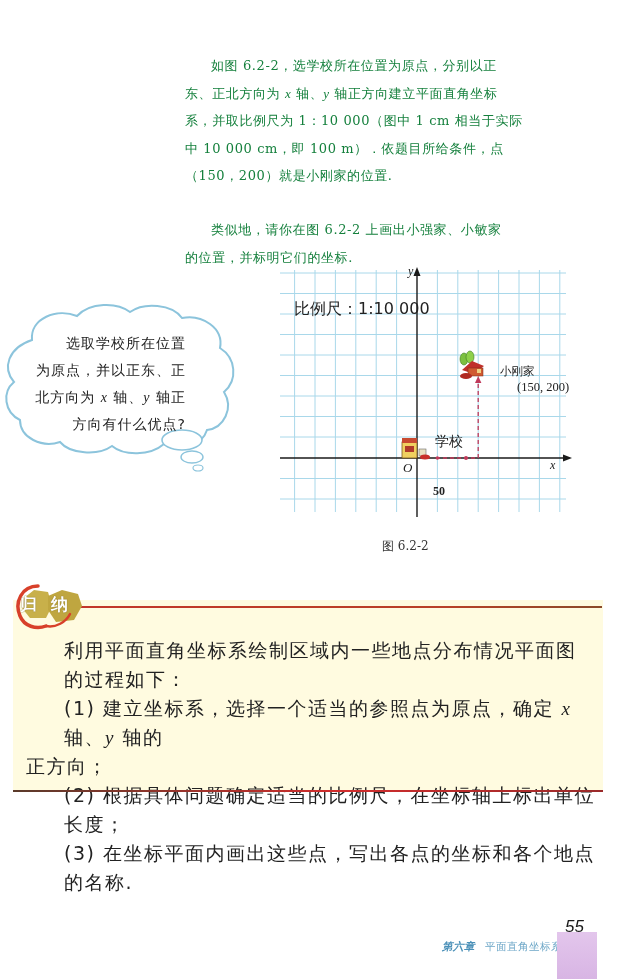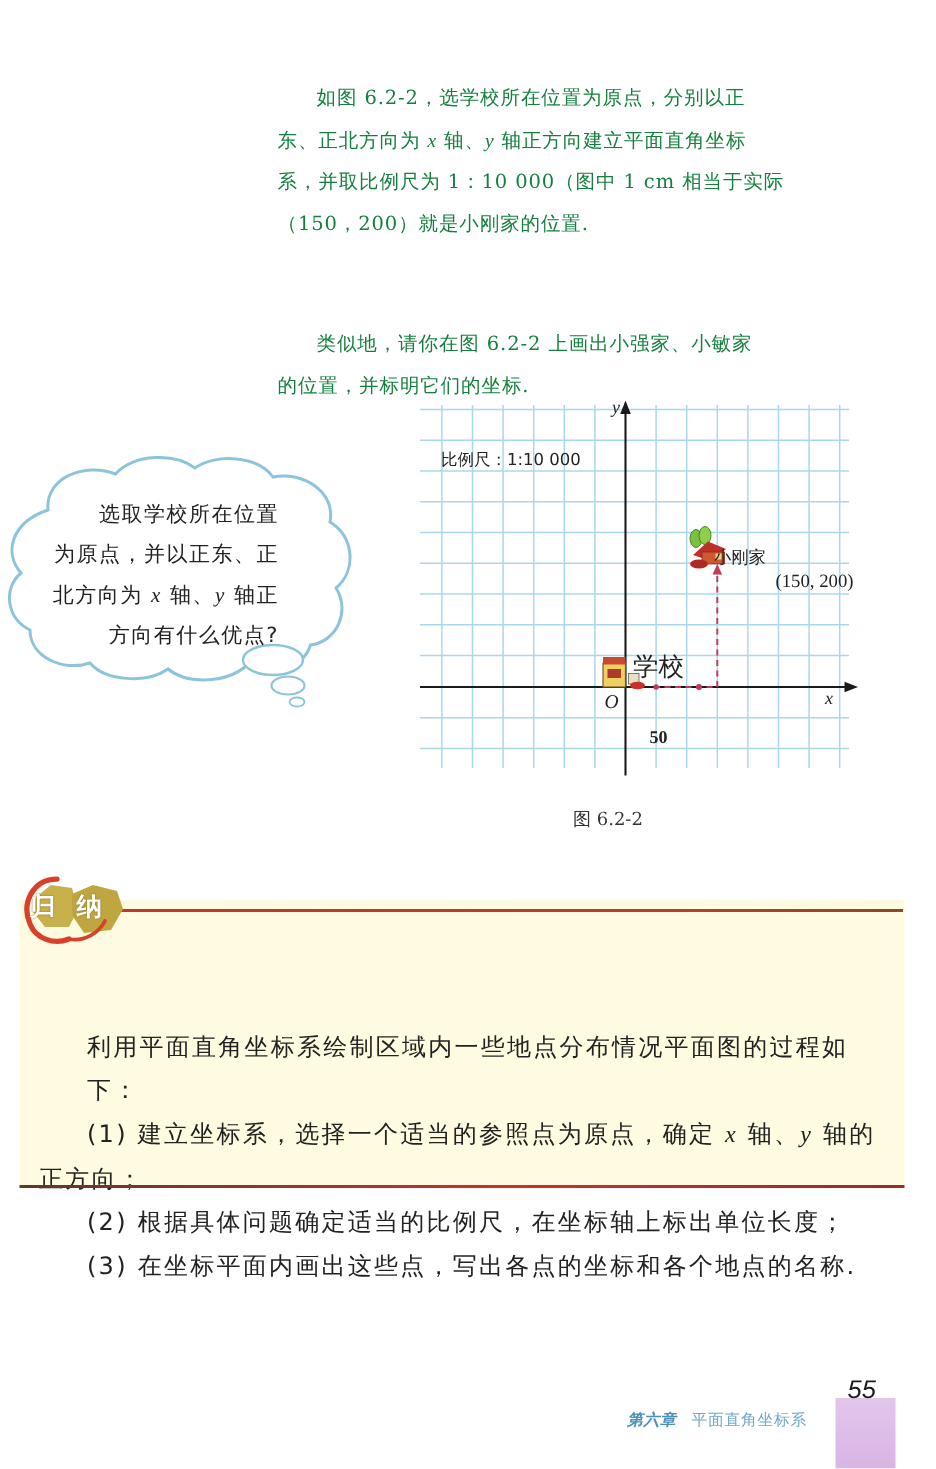--- a/index.html
+++ b/index.html
@@ -54,49 +54,49 @@
     background: linear-gradient(90deg, #5a3a2a, #d22d2d 55%, #9a2a2a);
   }
   .badge { left: 12px; top: 582px; width: 80px; height: 48px; }
   .badge-char {
     position: absolute; top: 593px; font-size: 17px; font-weight: bold;
     color: #ffffff; font-family: "DejaVu Sans", sans-serif;
     text-shadow: 0 0 1px #6a5a10;
   }
   .summary-text {
     position: absolute; left: 26px; top: 636px; width: 570px;
-    font-size: 16px; line-height: 29px; letter-spacing: 1.5px; color: #222;
+    font-size: 19px; line-height: 29px; letter-spacing: 1.5px; color: #222;
     font-family: "DejaVu Sans", sans-serif;
-    margin-top: 47px;
   }
   .summary-text p { margin: 0; }
   .summary-text .ind { padding-left: 2em; }
 
   
   .footer-chapter {
     position: absolute; left: 418px; top: 940px; font-size: 10.5px;
     color: #6fa8c8; font-family: "DejaVu Sans", sans-serif; letter-spacing: 0.5px;
   }
-  .footer-chapter .chap { font-weight: bold; font-style: italic; color: #4a90b8; margin-right: 10px; }
+  .footer-chapter .chap { font-weight: bold; font-style: italic; color: #4a90b8; margin-right: 10px; margin-left: 24px; }
   .page-num-box {
     position: absolute; left: 557px; top: 932px; width: 40px; height: 47px;
     background: linear-gradient(180deg, #e3c6ec, #d8b5e4);
   }
   .page-num {
     position: absolute; left: 565px; top: 917px; font-size: 17px; font-weight: normal;
     font-style: italic; color: #1a1a1a; font-family: "Liberation Sans", sans-serif; text-align: right;
   }
 </style>
 </head>
 <body>
 
 <div class="para" style="top:52px;">
   <p>如图 6.2-2，选学校所在位置为原点，分别以正</p>
   <p class="cont"><span>东、正北方向为 </span><span class="var">x</span><span> 轴、</span><span class="var">y</span><span> 轴正方向建立平面直角坐标</span></p>
   <p class="cont">系，并取比例尺为 1：10 000（图中 1 cm 相当于实际</p>
+  <p class="cont">中 10 000 cm，即 100 m）．依题目所给条件，点</p>
   <p class="cont">（150，200）就是小刚家的位置.</p>
 </div>
 <div class="para" style="top:196px;margin-top:20px;">
   <p>类似地，请你在图 6.2-2 上画出小强家、小敏家</p>
   <p class="cont">的位置，并标明它们的坐标.</p>
 </div>
 
 <svg id="bubble" class="abs" viewBox="0 0 236 180" width="236" height="180">
   <path d="M30,40 C28,18 55,8 75,16 C88,2 115,2 128,12 C142,2 170,4 180,18 C200,14 222,28 218,48 C234,58 236,80 222,92 C232,108 222,128 205,130 C200,146 178,152 162,144 C148,156 122,156 110,146 C96,156 68,154 58,142 C40,148 18,138 18,120 C2,112 0,92 12,82 C0,68 6,48 30,40 Z" fill="#ffffff" stroke="#8cc4dc" stroke-width="2"></path>
   <ellipse cx="180" cy="140" rx="20" ry="10" fill="#fff" stroke="#8cc4dc" stroke-width="1.6"></ellipse>
@@ -166,25 +166,25 @@
     <ellipse cx="194" cy="95" rx="4" ry="6" fill="#8ed04a" stroke="#3a7a20" stroke-width="0.6"></ellipse>
     <polygon points="186,108 196,99 208,104 198,112" fill="#c0302a"></polygon>
     <rect x="192" y="106" width="15" height="8" fill="#d05a30" stroke="#7a2a1a" stroke-width="0.5"></rect>
     <rect x="201" y="107" width="4" height="4" fill="#f0d080"></rect>
     <ellipse cx="190" cy="114" rx="6" ry="3" fill="#b02a22"></ellipse>
   </g>
 </svg>
 
 <div class="fig-label" style="left:408px;top:264px;font-style:italic;">y</div>
 <div class="fig-label" style="left:550px;top:458px;font-style:italic;">x</div>
-<div class="fig-label" style="left:294px;top:299px;font-size:11px;font-family:'DejaVu Sans',sans-serif;">比例尺：1:10 000</div>
+<div class="fig-label" style="left:294px;top:299px;font-size:16px;font-family:'DejaVu Sans',sans-serif;">比例尺：1:10 000</div>
 <div class="fig-label" style="left:403px;top:460px;font-style:italic;font-size:13px;">O</div>
 <div class="fig-label" style="left:433px;top:484px;font-weight:bold;">50</div>
-<div class="fig-label" style="left:422px;top:433px;font-family:'DejaVu Sans',sans-serif;font-size:17px;">学校</div>
-<div class="fig-label" style="left:476px;top:364px;font-family:Liberation Mono, monospace;font-size:11.5px;">小刚家</div>
+<div class="fig-label" style="left:435px;top:433px;font-family:'DejaVu Sans',sans-serif;font-size:14px;">学校</div>
+<div class="fig-label" style="left:500px;top:364px;font-family:Liberation Mono, monospace;font-size:11.5px;">小刚家</div>
 <div class="fig-label" style="left:481px;top:380px;font-size:12.5px;margin-left:36px;">(150, 200)</div>
 <div class="caption">图 6.2-2</div>
 
 <div class="summary-box"></div>
 <div class="summary-head-line"></div>
 <svg class="abs badge" viewBox="0 0 80 48" width="80" height="48">
   <path d="M26,4 C10,4 2,20 8,34 C12,44 24,48 34,44" fill="none" stroke="#d8402a" stroke-width="3.5" stroke-linecap="round"></path>
   <polygon points="12,16 22,8 36,10 40,24 34,36 18,36 10,26" fill="#c8b04a"></polygon>
   <polygon points="36,14 50,8 66,12 70,24 62,38 44,40 36,28" fill="#bfa640"></polygon>
   <path d="M34,44 C44,46 54,40 58,32" fill="none" stroke="#d8402a" stroke-width="2.5" stroke-linecap="round"></path>

